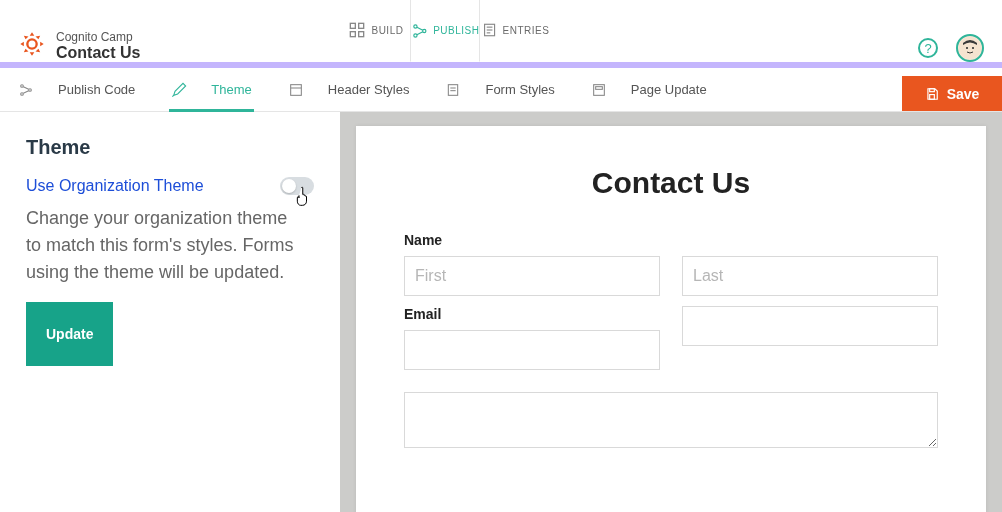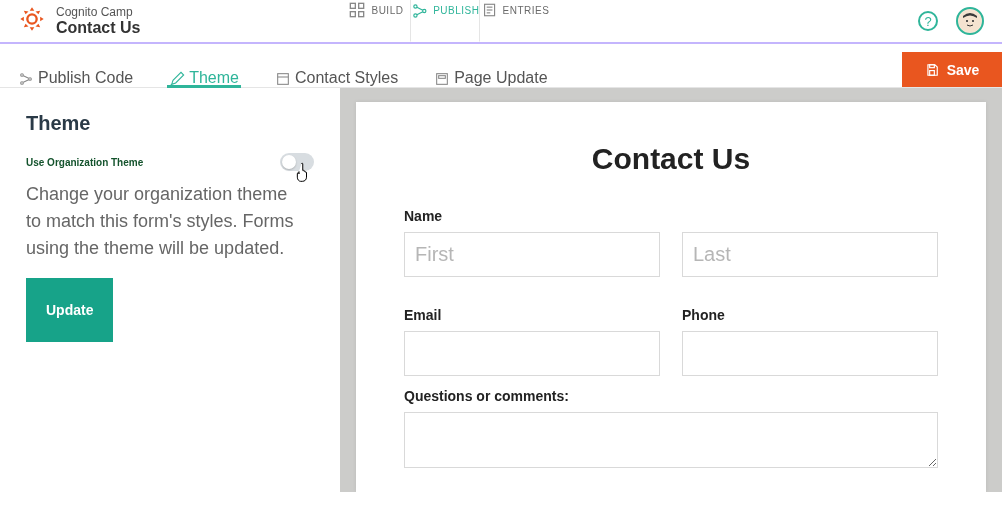--- a/index.html
+++ b/index.html
@@ -1,61 +1,61 @@
 <!DOCTYPE html>
 <html><head>
 <meta charset="utf-8">
 <style>
   * { box-sizing: border-box; margin: 0; padding: 0; }
   body { font-family: -apple-system, BlinkMacSystemFont, "Segoe UI", Arial, sans-serif; background: #fff; color: #333; width: 1002px; height: 512px; overflow: hidden; }
 
   
-  .topbar { display: flex; align-items: center; height: 44px; border-bottom: 2px solid #c4b5fd; position: relative; }
+  .topbar { display: flex; align-items: flex-end; height: 68px; border-bottom: 6px solid #c4b5fd; position: relative; }
   .brand { display: flex; align-items: center; padding-left: 18px; gap: 10px; }
   .brand-text { line-height: 1.1; }
   .brand-org { font-size: 12px; color: #555; }
   .brand-form { font-size: 16px; font-weight: 700; color: #333; }
   .nav-tabs { display: flex; align-items: flex-end; height: 100%; margin-left: 200px; }
   .nav-tab { width: 70px; height: 64px; display: flex; flex-direction: row; align-items: center; justify-content: center; gap: 4px; font-size: 10px; letter-spacing: .5px; color: #6a6a6a; border: 1px solid transparent; cursor: pointer; }
   .nav-tab.active { border: 1px solid #e5e5e5; border-top: 2px solid #2fb59a; border-bottom: 1px solid #fff; color: #2fb59a; }
   .nav-tab.active .nav-icon path, .nav-tab.active .nav-icon rect, .nav-tab.active .nav-icon circle { stroke: #2fb59a; }
   .nav-icon { width: 20px; height: 20px; }
   .top-right { margin-left: auto; display: flex; align-items: center; gap: 18px; padding-right: 18px; }
   .help-icon { width: 20px; height: 20px; border: 2px solid #2fb59a; border-radius: 50%; color: #2fb59a; font-size: 13px; display: flex; align-items: center; justify-content: center; cursor: pointer; }
   .avatar { width: 28px; height: 28px; border-radius: 50%; border: 2px solid #2fb59a; background: #f6e6d6; display: flex; align-items: center; justify-content: center; overflow: hidden; cursor: pointer; }
 
   
   .sec-bar { display: flex; align-items: center; height: 44px; border-bottom: 1px solid #e5e5e5; position: relative; background: #fff; }
-  .sec-item { display: flex; align-items: flex-end; gap: 4px; padding: 0 18px; height: 100%; font-size: 16px; color: #555; cursor: pointer; position: relative; }
+  .sec-item { display: flex; align-items: center; gap: 24px; padding: 0 18px; height: 100%; font-size: 13px; color: #555; cursor: pointer; position: relative; }
   .sec-item.active { color: #2fb59a; }
   .sec-item.active::after { content: ""; position: absolute; bottom: -1px; left: 16px; right: 16px; height: 3px; background: #2fb59a; }
   .sec-icon { width: 16px; height: 16px; }
   .save-btn { position: absolute; right: 0; top: 8px; bottom: 0; width: 100px; background: #e9561f; color: #fff; display: flex; align-items: center; justify-content: center; gap: 8px; font-size: 14px; font-weight: 700; border: none; cursor: pointer; }
 
   
   .main { display: flex; height: calc(512px - 64px - 44px); }
   .sidebar { width: 340px; padding: 24px 26px; }
   .side-title { font-size: 20px; font-weight: 700; color: #2a3a47; margin-bottom: 18px; }
   .side-row { display: flex; align-items: center; justify-content: space-between; margin-bottom: 10px; }
-  .side-row-label { font-size: 10px; font-weight: 700; color: #14532d; }
+  .side-row-label { font-size: 16px; font-weight: 400; color: #1d4ed8; }
   .toggle { width: 34px; height: 18px; background: #d8dde1; border-radius: 9px; position: relative; cursor: pointer; }
   .toggle-knob { width: 14px; height: 14px; background: #fff; border-radius: 50%; position: absolute; top: 2px; left: 2px; box-shadow: 0 1px 2px rgba(0,0,0,.2); }
   .cursor-hand { position: absolute; top: 8px; left: 14px; font-size: 18px; pointer-events: none; }
   .side-sub-title { font-size: 14px; font-weight: 700; margin-top: 40px; margin-bottom: 6px; color: #333; }
   .side-desc { font-size: 18px; color: #666; line-height: 1.5; margin-bottom: 16px; max-width: 280px; }
   .update-btn { background: #17a389; color: #fff; border: none; padding: 24px 20px; font-size: 14px; font-weight: 700; cursor: pointer; }
 
   
   .preview-wrap { flex: 1; background: #ccccca; padding: 14px 16px 0 16px; overflow: hidden; }
   .preview-card { background: #fff; height: 100%; padding: 40px 48px 0 48px; box-shadow: 0 0 4px rgba(0,0,0,.08); }
   .form-title { font-size: 30px; font-weight: 800; text-align: center; color: #222; margin-bottom: 32px; }
-  .form-row { display: flex; gap: 22px; margin-bottom: 12px; }
+  .form-row { display: flex; gap: 22px; margin-bottom: 22px; }
   .form-col { flex: 1; }
   .form-label { font-size: 14px; font-weight: 700; color: #222; margin-bottom: 8px; display: block; }
-  .form-input, .form-textarea { width: 100%; border: 1px solid #d9d9d9; padding: 10px 10px; font-size: 20px; font-family: inherit; background: #fff; }
+  .form-input, .form-textarea { width: 100%; border: 1px solid #d9d9d9; padding: 10px 10px; font-size: 16px; font-family: inherit; background: #fff; }
   .form-input::placeholder { color: #b6b6b6; }
   .form-textarea { height: 56px; resize: both; }
   .name-grid { display: flex; gap: 22px; }
   .name-grid .form-input { flex: 1; }
 
   .toggle-wrap { position: relative; }
 </style>
 </head>
 <body>
 
@@ -132,21 +132,29 @@
       <path d="M4 20 L6 14 L18 2 L22 6 L10 18 Z"></path>
         <path d="M4 20 L2 22"></path>
     </svg>
     <span>Theme</span>
   </div>
   <div class="sec-item">
     <svg class="sec-icon" viewBox="0 0 24 24" fill="none" stroke="#888" stroke-width="1.6">
       <rect x="4" y="4" width="16" height="16"></rect>
         <line x1="4" y1="9" x2="20" y2="9"></line>
     </svg>
-    <span>Contact Styles</span>
+    <span>Header Styles</span>
+  </div>
+  <div class="sec-item">
+    <svg class="sec-icon" viewBox="0 0 24 24" fill="none" stroke="#888" stroke-width="1.6">
+      <rect x="5" y="4" width="14" height="16"></rect>
+        <line x1="8" y1="9" x2="16" y2="9"></line>
+        <line x1="8" y1="13" x2="16" y2="13"></line>
+    </svg>
+    <span>Form Styles</span>
   </div>
   <div class="sec-item">
     <svg class="sec-icon" viewBox="0 0 24 24" fill="none" stroke="#888" stroke-width="1.6">
       <rect x="4" y="4" width="16" height="16"></rect>
         <rect x="7" y="7" width="10" height="4"></rect>
     </svg>
     <span>Page Update</span>
   </div>
 
   <button class="save-btn">
@@ -177,38 +185,36 @@
     </div>
 
     <div class="side-desc">Change your organization theme to match this form's styles. Forms using the theme will be updated.</div>
     <button class="update-btn">Update</button>
   </div>
 
   <div class="preview-wrap">
     <div class="preview-card">
       <div class="form-title">Contact Us</div>
 
-      <div style="margin-bottom:30px;">
+      <div style="margin-bottom:10px;">
         <label class="form-label">Name</label>
         <div class="name-grid">
           <input class="form-input" placeholder="First" style="">
           <input class="form-input" placeholder="Last" style="">
         </div>
       </div>
 
       <div class="form-row">
         <div class="form-col">
           <label class="form-label">Email</label>
           <input class="form-input" style="">
         </div>
         <div class="form-col">
-          <label class="form-label">Phone</label>
           <input class="form-input" style="">
         </div>
       </div>
 
       <div>
-        <label class="form-label">Questions or comments:</label>
         <textarea class="form-textarea" style=""></textarea>
       </div>
     </div>
   </div>
 </div>
 
 </body></html>

